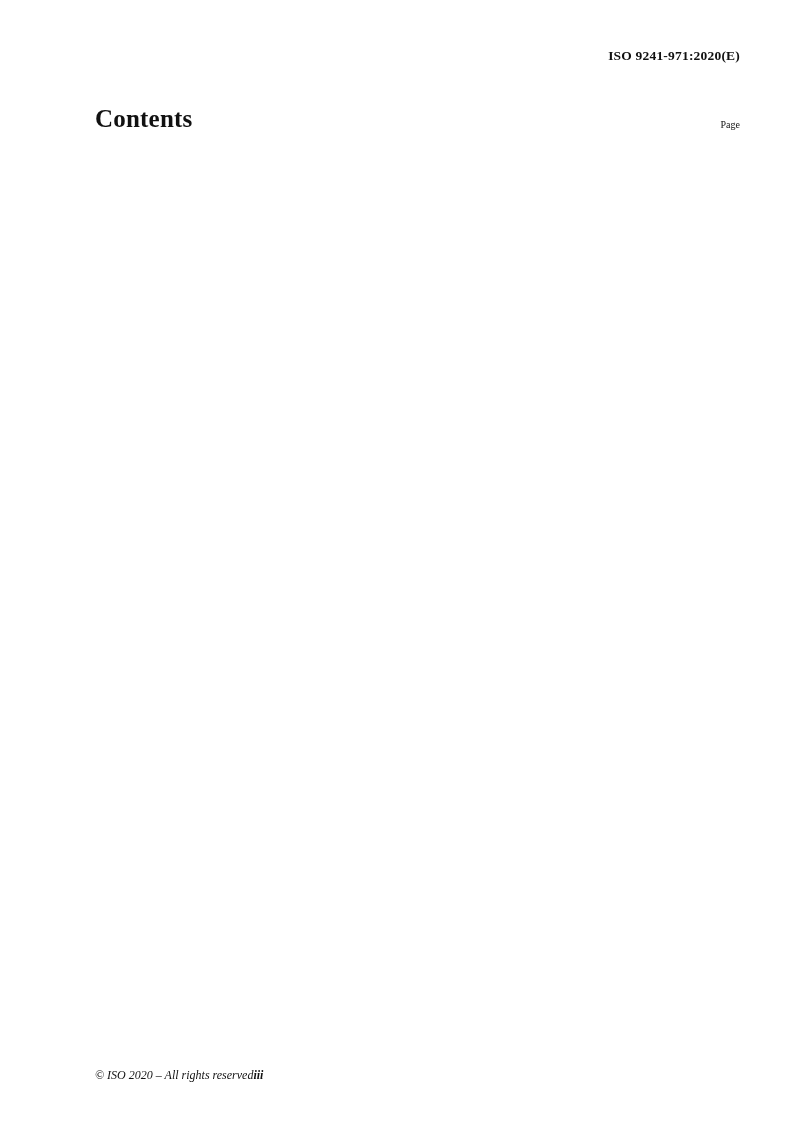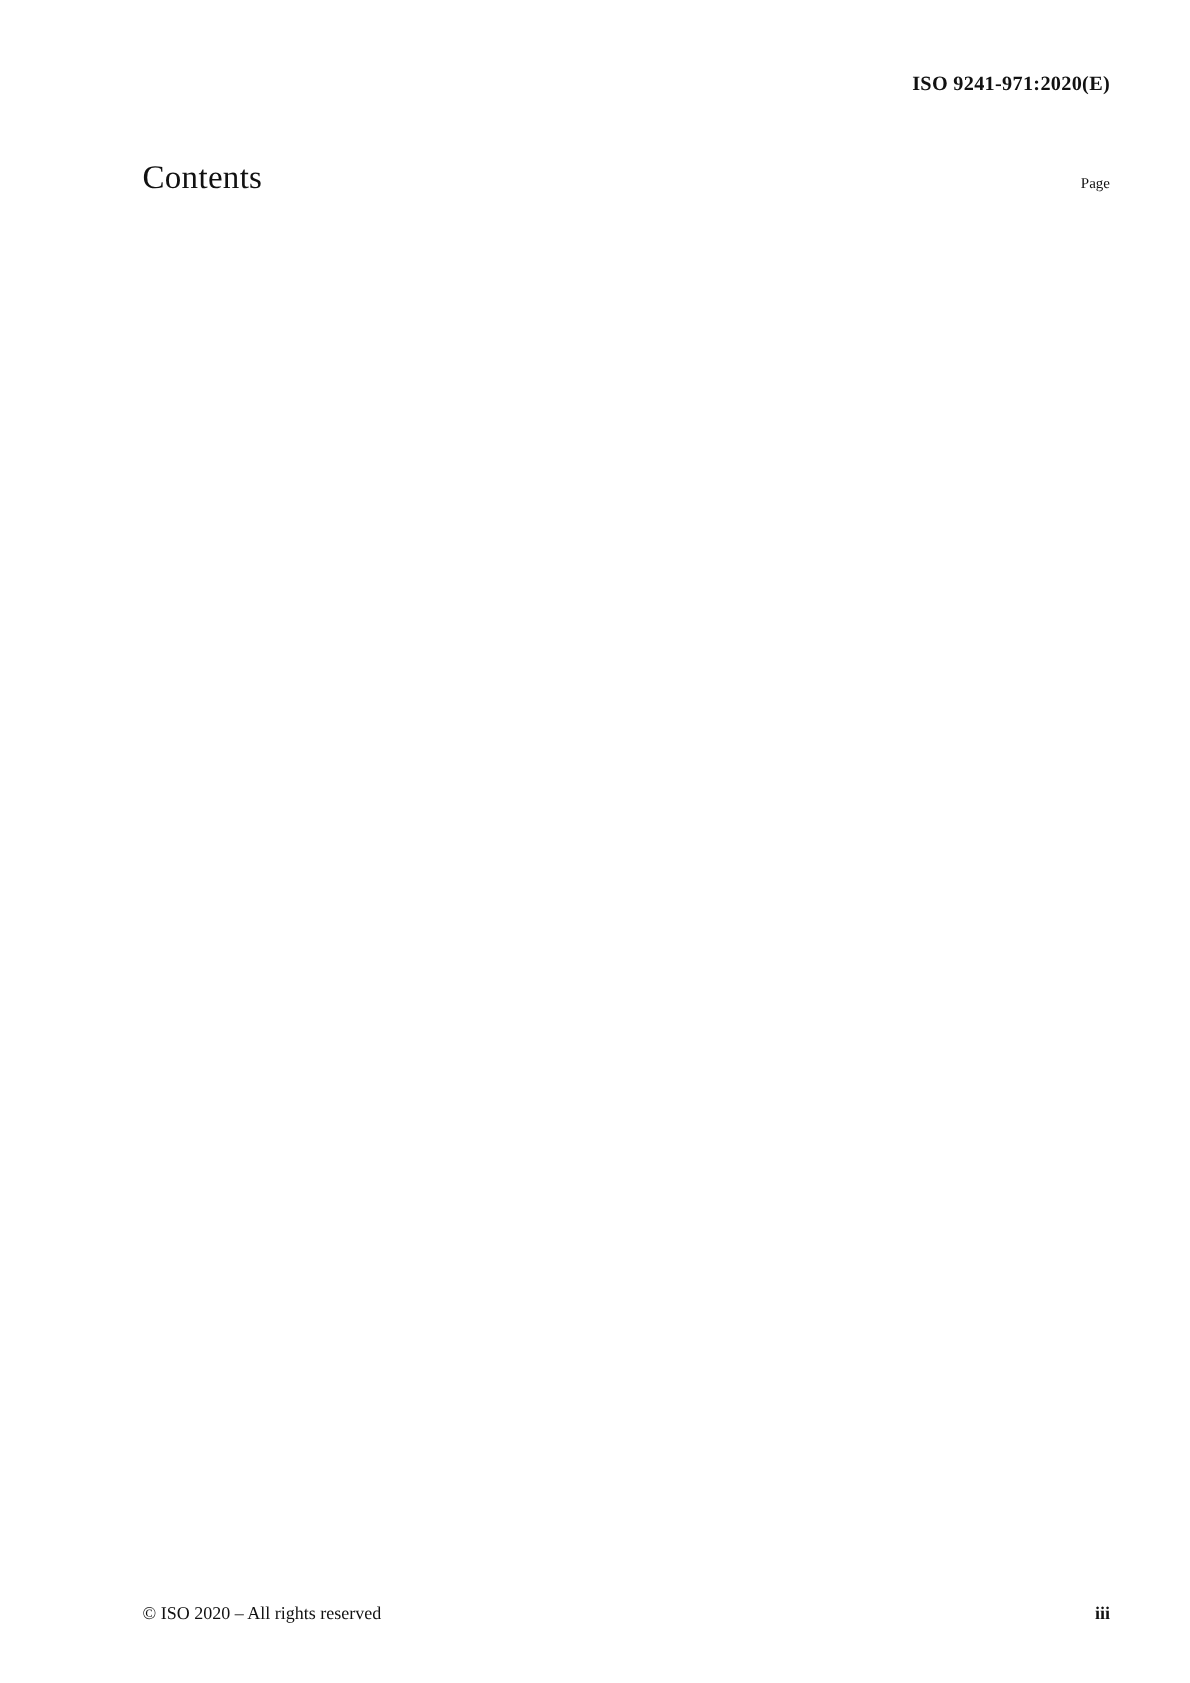--- a/index.html
+++ b/index.html
@@ -31,22 +31,22 @@
     right: 53px;
     top: 105px;
   }
   .title-row {
     display: flex;
     justify-content: space-between;
     align-items: flex-end;
     margin-bottom: 16px;
   }
   .contents-title {
-    font-size: 22px;
-    font-weight: normal;
+    font-size: 25px;
+    font-weight: bold;
     letter-spacing: 0.2px;
   }
   .page-col-label {
     font-size: 10px;
     padding-bottom: 3px;
   }
   .toc-list {
     width: 100%;
   }
   .toc-row {
@@ -74,22 +74,22 @@
     font-weight: bold;
     font-size: 13.2px;
     margin-top: 11px;
   }
   .doc-footer {
     position: absolute;
     left: 95px;
     right: 53px;
     top: 1068px;
     display: flex;
-    justify-content: space-between;
     font-size: 12px;
+    font-style: italic;
   }
   .footer-page-num {
     font-weight: bold;
   }
 </style>
 </head>
 <body>
 
 <div class="page">
 

